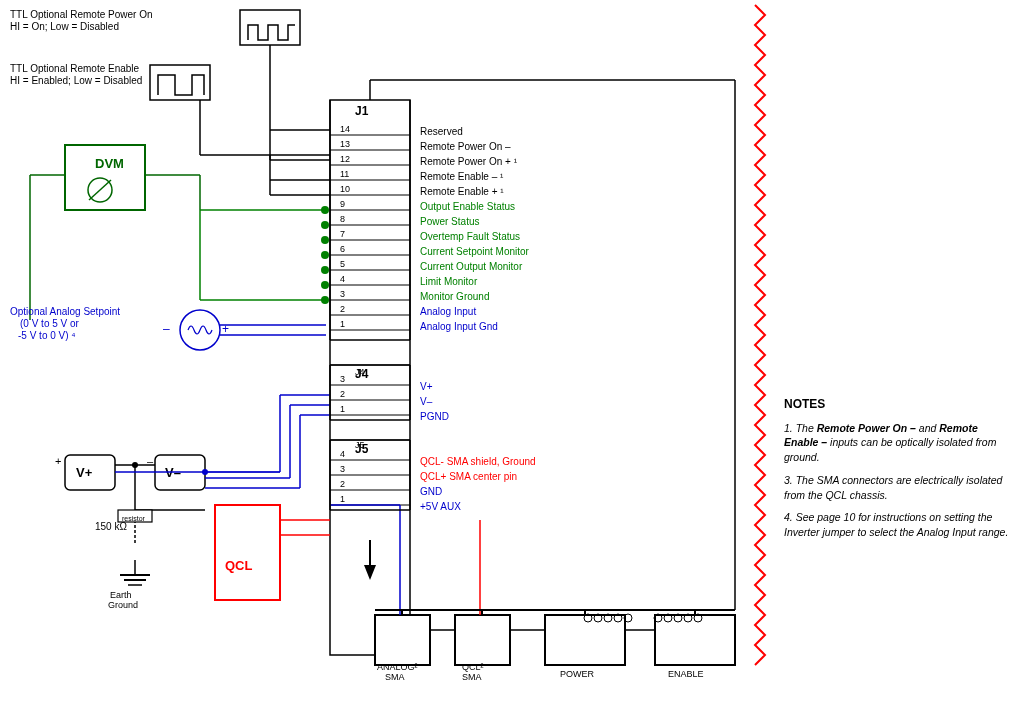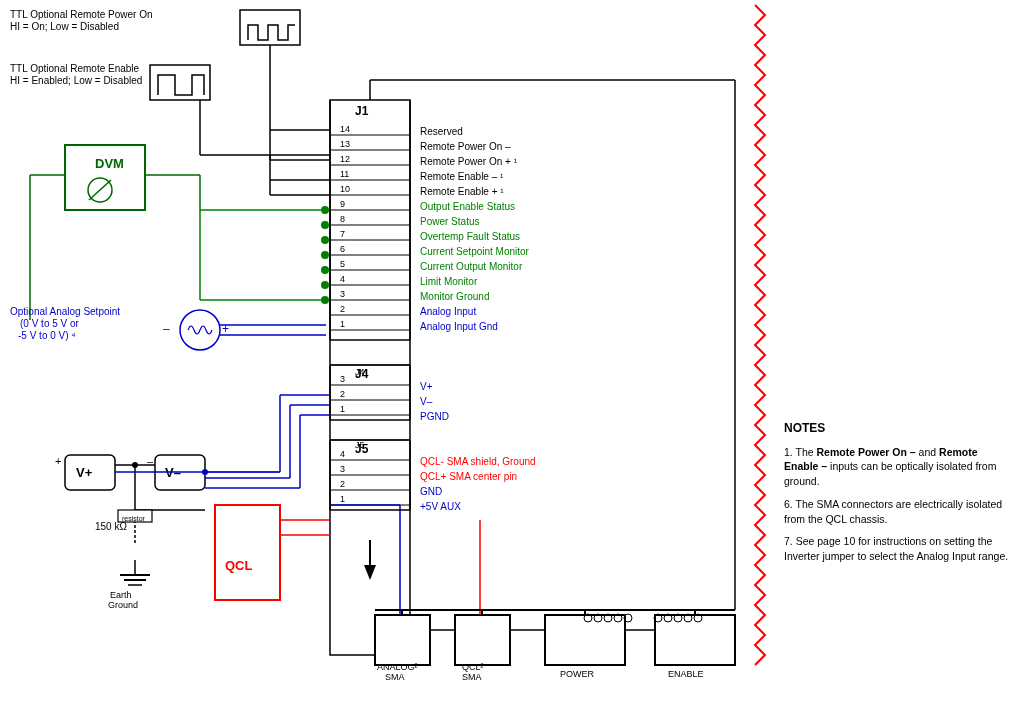--- a/index.html
+++ b/index.html
@@ -18,34 +18,35 @@
       height: 707px;
     }
     svg#diagram {
       position: absolute;
       top: 0; left: 0;
       width: 1024px;
       height: 707px;
     }
     #notes-panel {
       position: absolute;
-      top: 420px;
+      top: 396px;
       right: 10px;
       width: 230px;
       font-size: 10.5px;
       line-height: 1.4;
       color: #000;
     }
     #notes-panel .notes-title {
       font-weight: bold;
       font-size: 12px;
       margin-bottom: 8px;
     }
     #notes-panel .note-item {
       margin-bottom: 8px;
+      font-style: italic;
     }
     #notes-panel .note-item b {
       font-weight: bold;
     }
   </style>
 </head>
 <body>
 
 <div id="main-container">
   <svg id="diagram" viewBox="0 0 1024 707">
@@ -335,19 +336,19 @@
     <text x="355" y="375" font-size="9" font-family="Arial">J4</text>
     <text x="355" y="448" font-size="9" font-family="Arial">J5</text>
   </svg>
 
   <div id="notes-panel">
     <div class="notes-title">NOTES</div>
     <div class="note-item">
       1. The <b>Remote Power On –</b> and <b>Remote Enable –</b> inputs can be optically isolated from ground.
     </div>
     <div class="note-item">
-      6. The SMA connectors are electrically isolated from the QCL chassis.
+      3. The SMA connectors are electrically isolated from the QCL chassis.
     </div>
     <div class="note-item">
-      7.  See page 10 for instructions on setting the Inverter jumper to select the Analog Input range.
+      4.  See page 10 for instructions on setting the Inverter jumper to select the Analog Input range.
     </div>
   </div>
 </div>
 
 </body></html>

